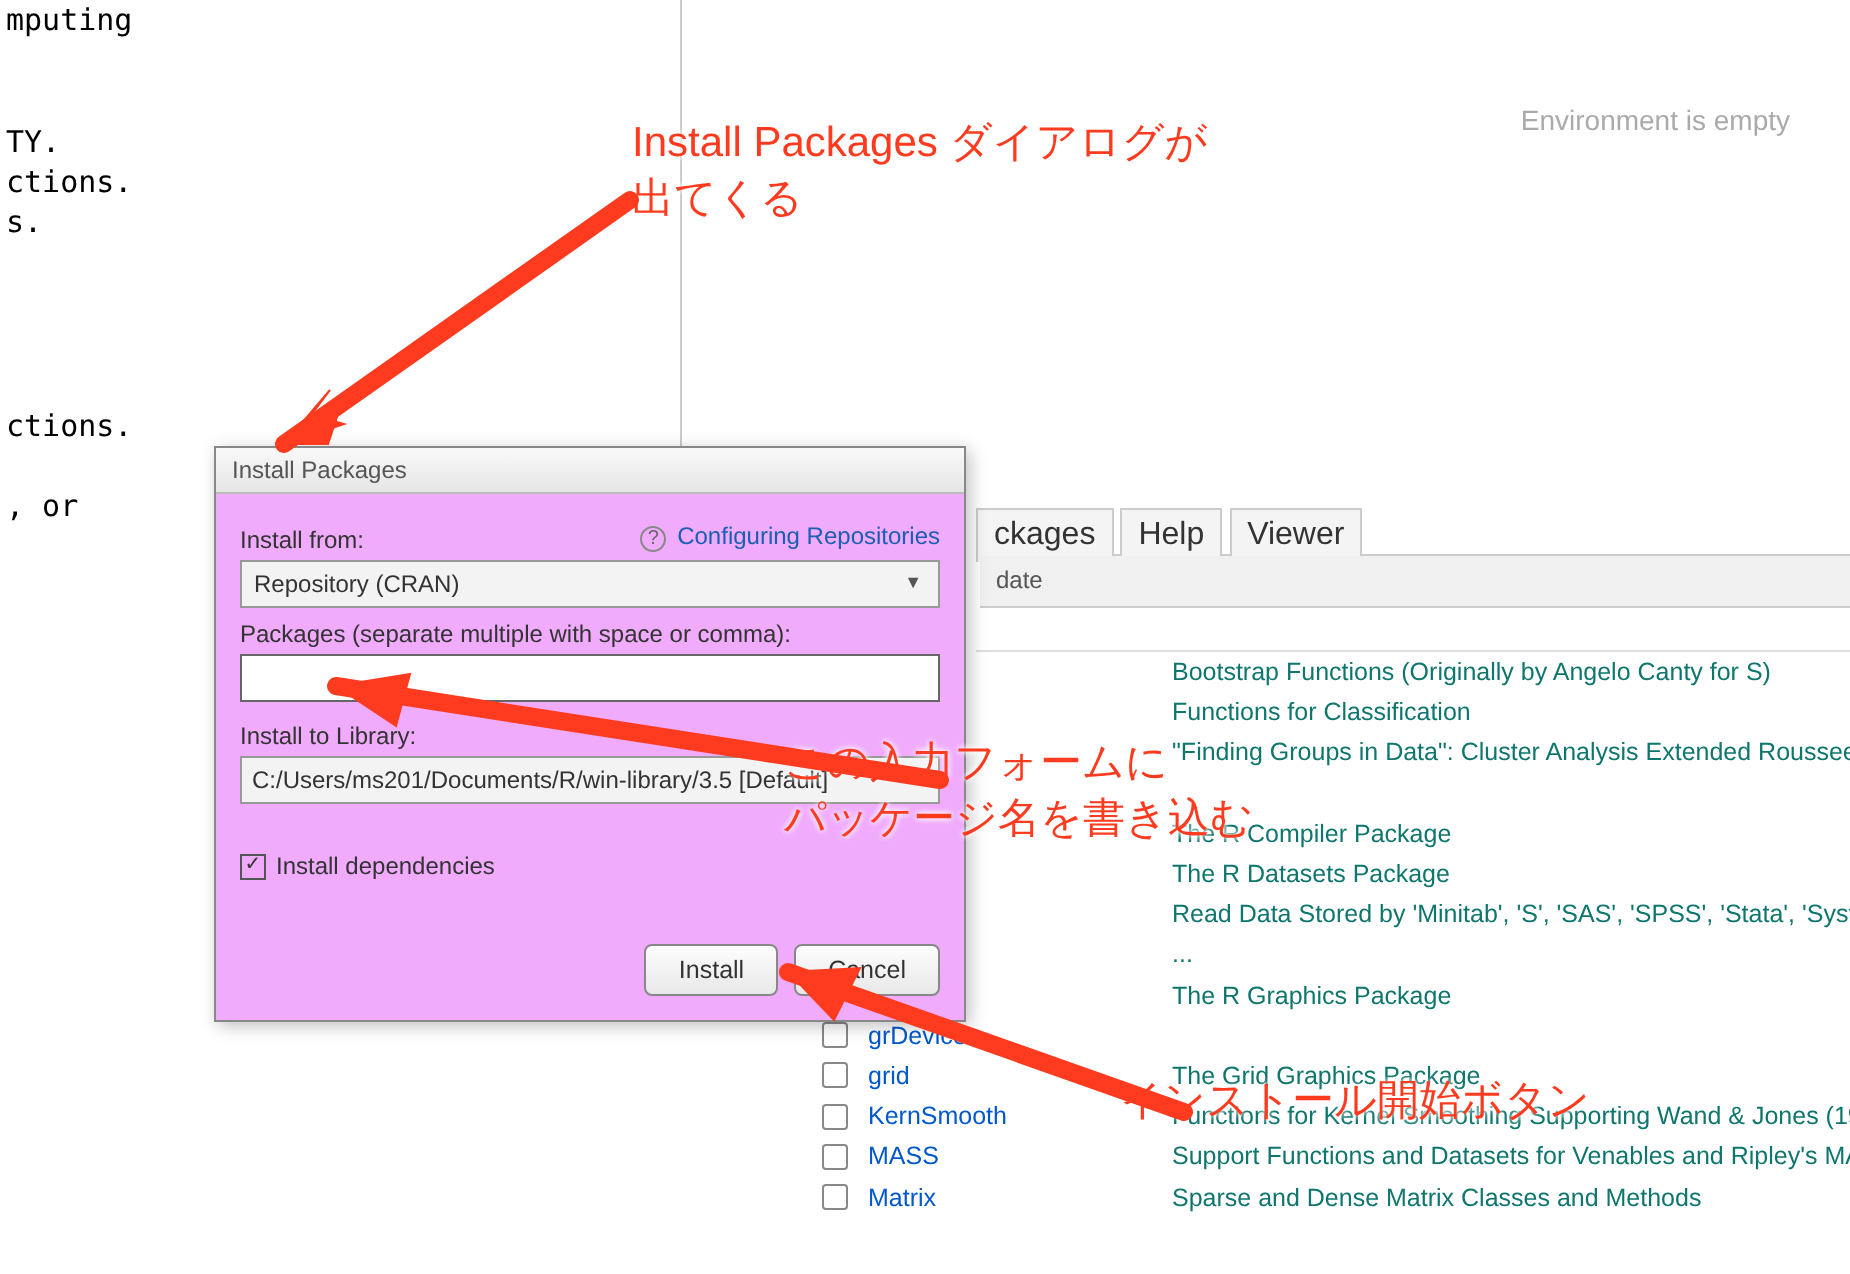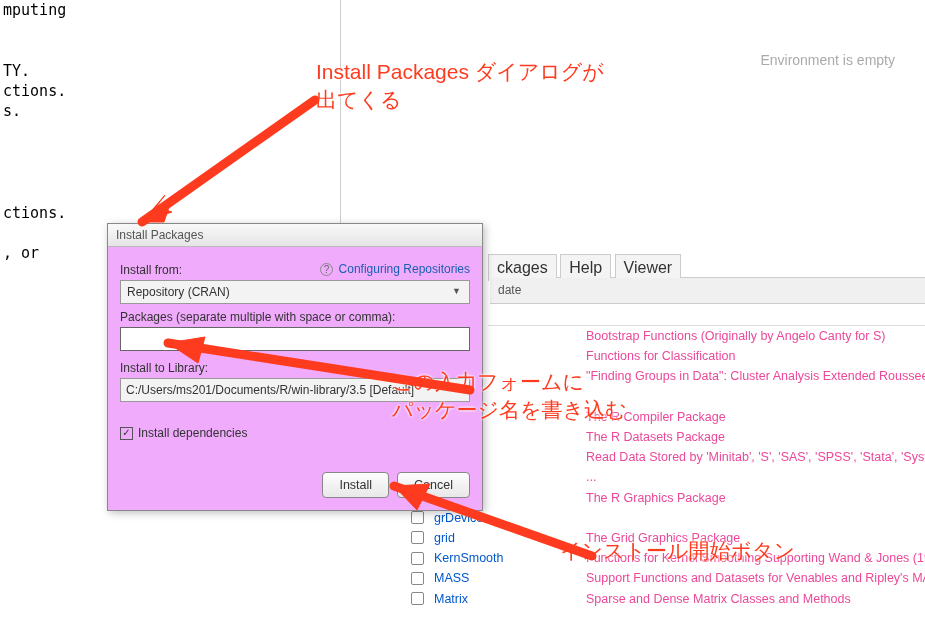--- a/index.html
+++ b/index.html
@@ -101,21 +101,21 @@
     border-radius: 2px;
     margin-right: 10px;
     flex-shrink: 0;
   }
   .pkg-name {
     color: #0058cc;
     width: 152px;
     flex-shrink: 0;
   }
   .pkg-desc {
-    color: #ec4899;
+    color: #0f766e;
     white-space: nowrap;
     overflow: hidden;
   }
 
   
   .dialog {
     position: absolute;
     top: 223px;
     left: 107px;
     width: 376px;

